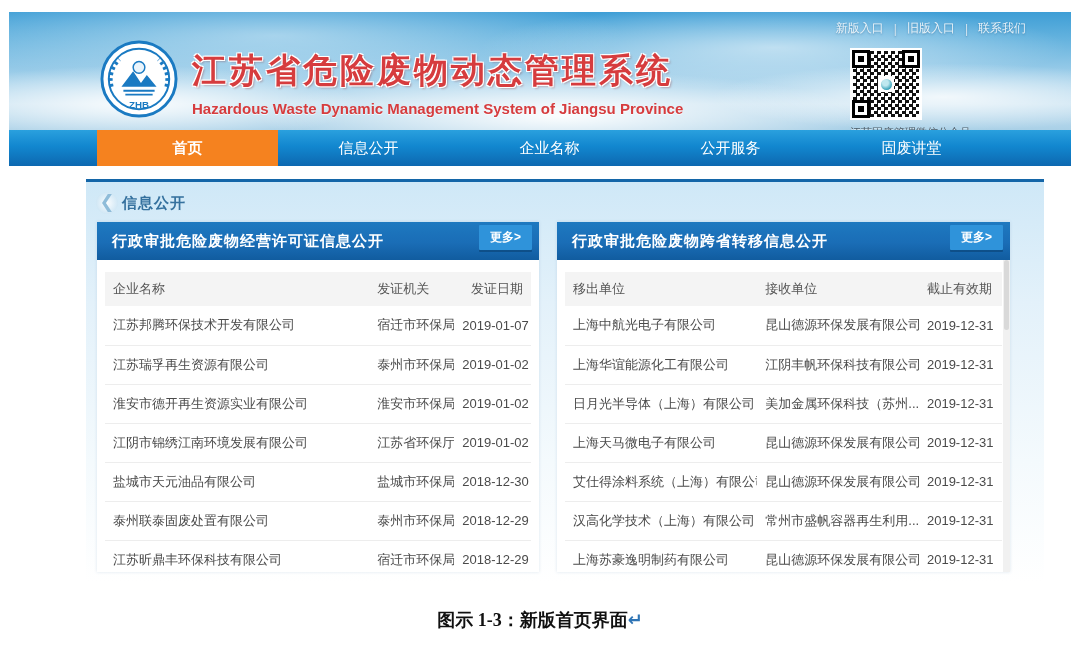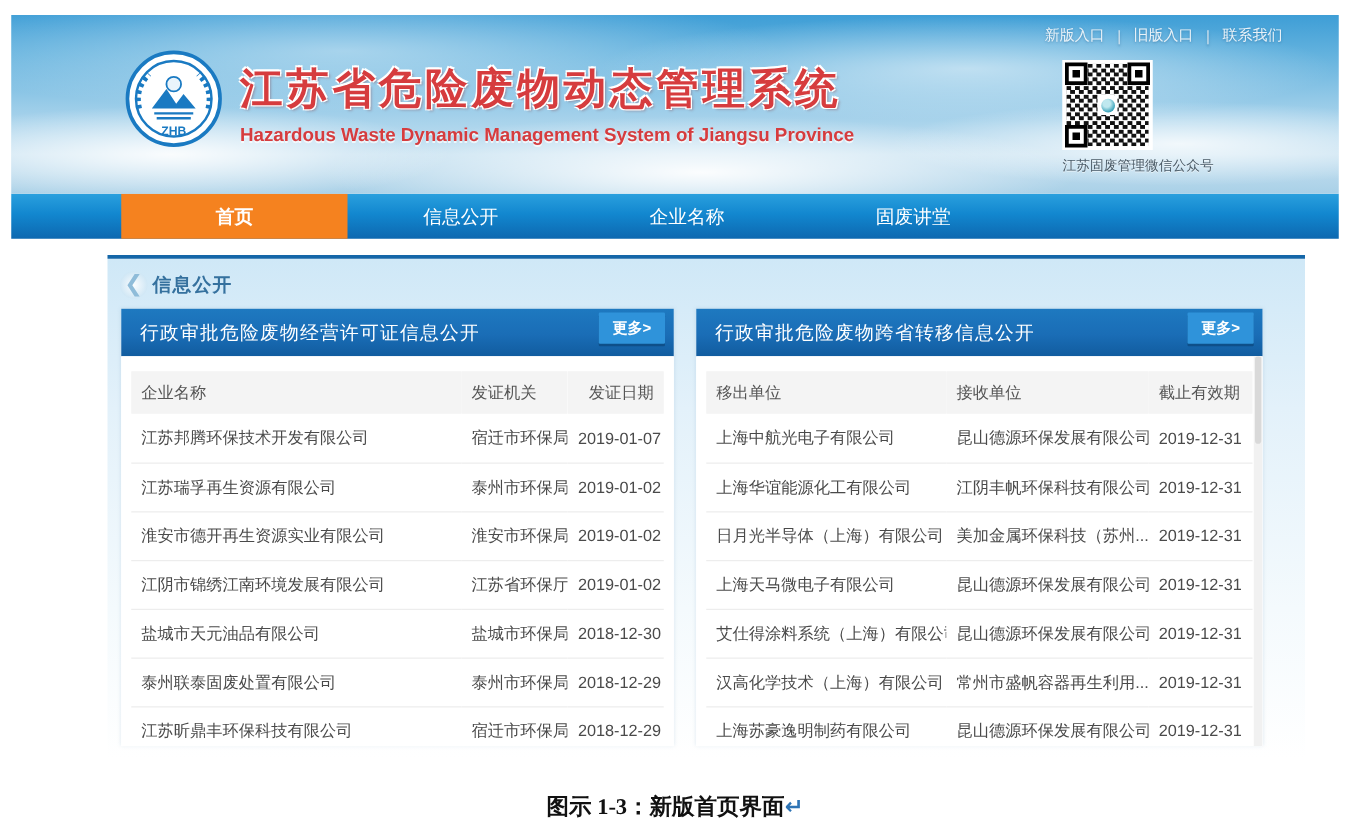--- a/index.html
+++ b/index.html
@@ -6,21 +6,21 @@
     --nav-blue:#1287cf; --active-tab-orange:#f5821f; --panel-header-blue:#1a6db6;
     --more-button-blue:#2f93da; --title-red:#d63c3e; --section-border-blue:#1466a8;
     --caption-mark-blue:#2e74b5;
   }
   *{box-sizing:border-box; margin:0; padding:0;}
   html,body{width:1080px; height:668px; overflow:hidden; background:#fff;
     font-family:"Liberation Sans","DejaVu Sans",sans-serif;}
   .page{width:1062px; margin:12px auto 0 9px; position:relative;}
 
   
-  .banner{height:143px; position:relative; overflow:hidden;
+  .banner{height:118px; position:relative; overflow:hidden;
     background:
       radial-gradient(ellipse 320px 55px at 12% 78%, rgba(255,255,255,.9), rgba(255,255,255,0) 70%),
       radial-gradient(ellipse 420px 62px at 52% 88%, rgba(255,255,255,.95), rgba(255,255,255,0) 72%),
       radial-gradient(ellipse 330px 48px at 88% 72%, rgba(255,255,255,.8), rgba(255,255,255,0) 70%),
       radial-gradient(ellipse 420px 60px at 72% 30%, rgba(255,255,255,.55), rgba(255,255,255,0) 70%),
       radial-gradient(ellipse 500px 70px at 25% 20%, rgba(255,255,255,.45), rgba(255,255,255,0) 70%),
       linear-gradient(180deg,#3e9ed6 0%,#63b2de 22%,#9ccde9 52%,#c6e1f1 78%,#a9d0e7 100%);}
   .top-links{position:absolute; top:8px; right:45px; font-size:12px; color:#e9f2f8;
     display:flex; align-items:center; gap:10px; text-shadow:0 1px 2px rgba(0,60,110,.35);}
   .top-links a{color:#e9f2f8; text-decoration:none; cursor:pointer;}
@@ -61,21 +61,21 @@
     background:radial-gradient(circle at 50% 50%, rgba(255,255,255,.9), rgba(170,210,235,.5));
     color:#8fbcd9; font-size:18px; font-weight:bold; line-height:20px; text-align:center;}
   .breadcrumb .label{font-size:15px; font-weight:bold; color:#35719e; letter-spacing:1px;}
 
   .panels{display:flex; margin:4px 25px 0 11px; gap:18px;}
   .panel{background:#fff; box-shadow:0 0 3px rgba(120,160,190,.25);}
   .panel-left{width:442px;} .panel-right{width:453px;}
   .panel-header{height:38px; position:relative;
     background:linear-gradient(180deg,#1e79c0 0%, var(--panel-header-blue) 55%, #115c9f 100%);
     display:flex; align-items:center; padding-left:15px;}
-  .panel-title{color:#fff; font-size:15px; font-weight:normal; letter-spacing:1px;}
+  .panel-title{color:#fff; font-size:15px; font-weight:bold; letter-spacing:1px;}
   .more-btn{position:absolute; top:3px; right:7px; height:25px; padding:0 11px;
     background:var(--more-button-blue); color:#fff; font-size:12px; font-weight:bold;
     display:flex; align-items:center; border:none; cursor:pointer;
     box-shadow:0 2px 0 rgba(9,62,110,.55); border-radius:1px;}
   .panel-body{height:312px; overflow:hidden; position:relative; background:#fff;}
   .panel-body table{width:calc(100% - 16px); margin:12px 8px 0 8px; border-collapse:collapse;
     table-layout:fixed; font-size:13px;}
   .panel-body th{background:#f4f4f4; color:#555; font-weight:normal; height:34px;
     text-align:left; padding:0 0 0 8px; white-space:nowrap; overflow:hidden;}
   .panel-body td{height:39px; color:#4a4a4a; padding:0 0 0 8px; white-space:nowrap;
@@ -135,20 +135,21 @@
           </span>
       </div>
       <div class="qr-caption">江苏固废管理微信公众号</div>
     </div>
   </div>
 
   <div class="nav">
     <div class="nav-tab active">首页</div>
     <div class="nav-tab">信息公开</div>
     <div class="nav-tab">企业名称</div>
+    <div class="nav-tab">公开服务</div>
     <div class="nav-tab">固废讲堂</div>
   </div>
 
   <div class="content">
     <div class="breadcrumb">
       <span class="crumb-icon">❮</span>
       <span class="label">信息公开</span>
     </div>
 
     <div class="panels">

